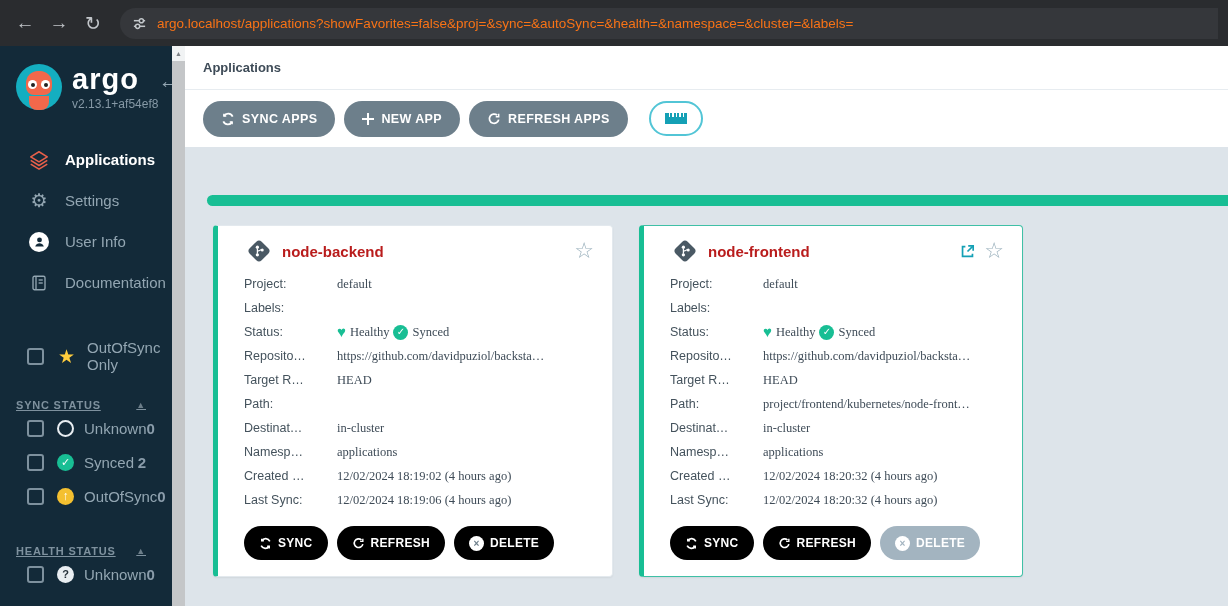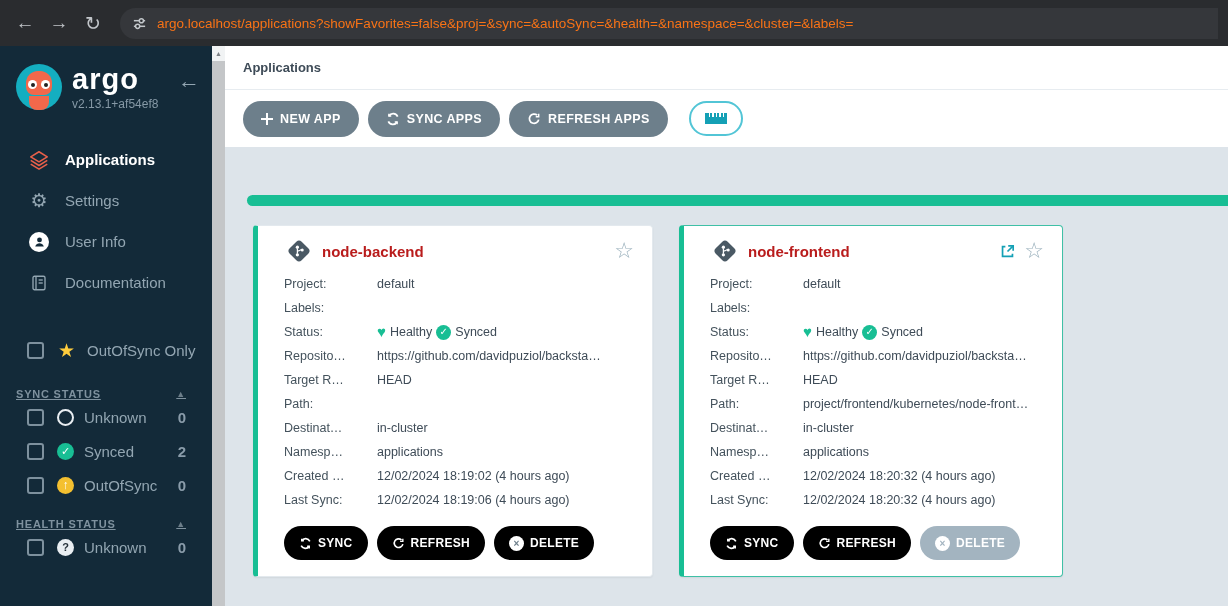--- a/index.html
+++ b/index.html
@@ -13,21 +13,21 @@
   .nav-ic.fwd { color:#c3c7cb; }
   .omnibox { flex:1; height:31px; margin-left:10px; background:#35373b; border-radius:16px 0 0 16px;
              display:flex; align-items:center; padding:0 12px; gap:10px; }
   .omnibox .url { color:#f97316; font-size:13.5px; white-space:nowrap; overflow:hidden; }
   .tune-ic { flex:0 0 auto; display:flex; }
 
   
   .shell { display:flex; height:560px; }
 
   
-  .sidebar { width:212px; background:#132a39; color:#93a6b2; flex:0 0 auto; display:flex; flex-direction:column; }
+  .sidebar { width:172px; background:#132a39; color:#93a6b2; flex:0 0 auto; display:flex; flex-direction:column; }
   .logo-row { display:flex; align-items:flex-start; padding:18px 12px 0 16px; }
   .octo { width:46px; height:46px; border-radius:50%; background:#14aec0; position:relative; overflow:visible; flex:0 0 auto; }
   .octo .head { position:absolute; left:10px; top:7px; width:26px; height:24px; background:#f2684b; border-radius:12px 12px 8px 8px; }
   .octo .eye { position:absolute; top:16px; width:9px; height:9px; background:#fff; border-radius:50%; }
   .octo .eye.l { left:12px; } .octo .eye.r { left:25px; }
   .octo .eye:after { content:""; position:absolute; left:3px; top:3px; width:4px; height:4px; background:#222; border-radius:50%; }
   .octo .tent { position:absolute; top:32px; left:13px; width:20px; height:14px; background:#f2684b; border-radius:0 0 8px 8px; }
   .logo-txt { margin-left:10px; }
   .logo-word { color:#fff; font-size:29px; font-weight:bold; letter-spacing:1px; line-height:30px; }
   .logo-ver { color:#8699a6; font-size:12px; margin-top:3px; }
@@ -92,21 +92,21 @@
           box-shadow:0 1px 2px rgba(0,0,0,.06); padding:12px 18px 16px 26px; width:400px; cursor:pointer; }
   .card.hl { border:1px solid #3fc0a6; border-left:5px solid #18be94; width:384px; }
   .chead { display:flex; align-items:center; margin-bottom:8px; }
   .appic { width:30px; display:flex; justify-content:center; margin-right:8px; }
   .ctitle { font-size:15px; font-weight:bold; color:#b91c1c; }
   .chead .spacer { flex:1; }
   .extlink { margin-right:8px; display:flex; cursor:pointer; }
   .star-o { color:#9ab0bc; font-size:22px; line-height:22px; cursor:pointer; }
   .crow { display:flex; font-size:12.5px; line-height:24px; color:#44525c; }
   .clabel { width:93px; flex:0 0 auto; white-space:nowrap; overflow:hidden; }
-  .cvalue { flex:1; white-space:nowrap; overflow:hidden; color:#3e4b57; }
+  .cvalue { flex:1; white-space:nowrap; overflow:hidden; color:#3e4b57;font-family:Liberation Serif, serif; }
   .statusv { display:flex; align-items:center; gap:4px; }
   .heart { color:#18be94; font-size:15px; }
   .chk { width:15px; height:15px; border-radius:50%; background:#18be94; color:#fff; font-size:10px;
          display:inline-flex; align-items:center; justify-content:center; }
   .cbtns { display:flex; gap:9px; margin-top:14px; }
   .cbtn { display:inline-flex; align-items:center; gap:6px; background:#000000; color:#fff; border:none;
           border-radius:17px; height:34px; padding:0 15px; font-size:12px; font-weight:bold;
           letter-spacing:.3px; cursor:pointer; font-family:inherit; }
   .cbtn.light { background:#a3b4c0; }
   .delc { width:15px; height:15px; background:#fff; color:#6d7f8b; border-radius:50%; font-size:10px;
@@ -211,21 +211,21 @@
       <span>Synced</span>
       <span class="cnt">2</span>
     </div>
     <div class="filter-row">
       <span class="cbox"></span>
       <span class="sic outofsync">↑</span>
       <span>OutOfSync</span>
       <span class="cnt">0</span>
     </div>
 
-    <div class="sec-head" style="margin-top:16px;justify-content:flex-end;">
+    <div class="sec-head" style="margin-top:32px;justify-content:flex-end;">
       <span>HEALTH STATUS</span>
       <span class="tri">▲</span>
     </div>
     <div class="filter-row">
       <span class="cbox"></span>
       <span class="sic unknown-health">?</span>
       <span>Unknown</span>
       <span class="cnt">0</span>
     </div>
   </div>
@@ -234,36 +234,36 @@
     <div class="btn">▲</div>
     <div class="thumb"></div>
   </div>
 
   <div class="main">
     <div class="crumbbar">
       <span>Applications</span>
     </div>
 
     <div class="toolbar">
-      <button class="pillbtn">
-        <svg width="12" height="12" viewBox="0 0 12 12">
-            <path d="M5 0h2v12H5z M0 5h12v2H0z" fill="#fff"></path>
-          </svg>
-        <span>NEW APP</span>
-      </button>
       <button class="pillbtn">
         <svg width="14" height="14" viewBox="0 0 24 24" fill="none" stroke="#fff" stroke-width="3">
           <path d="M20 8A8.5 8.5 0 0 0 5 7"></path>
             <path d="M5 3v4h4" stroke-width="2.6"></path>
           <path d="M4 16a8.5 8.5 0 0 0 15 1"></path>
             <path d="M19 21v-4h-4" stroke-width="2.6"></path>
         </svg>
         <span>SYNC APPS</span>
       </button>
       <button class="pillbtn">
+        <svg width="12" height="12" viewBox="0 0 12 12">
+            <path d="M5 0h2v12H5z M0 5h12v2H0z" fill="#fff"></path>
+          </svg>
+        <span>NEW APP</span>
+      </button>
+      <button class="pillbtn">
         <svg width="14" height="14" viewBox="0 0 24 24" fill="none" stroke="#fff" stroke-width="3">
           <path d="M20 13a8 8 0 1 1-2.5-7.5"></path>
             <path d="M20 3v5h-5" stroke-width="2.6"></path>
         </svg>
         <span>REFRESH APPS</span>
       </button>
 
 
       <div class="viewpill">
         <span class="ruler"></span>

